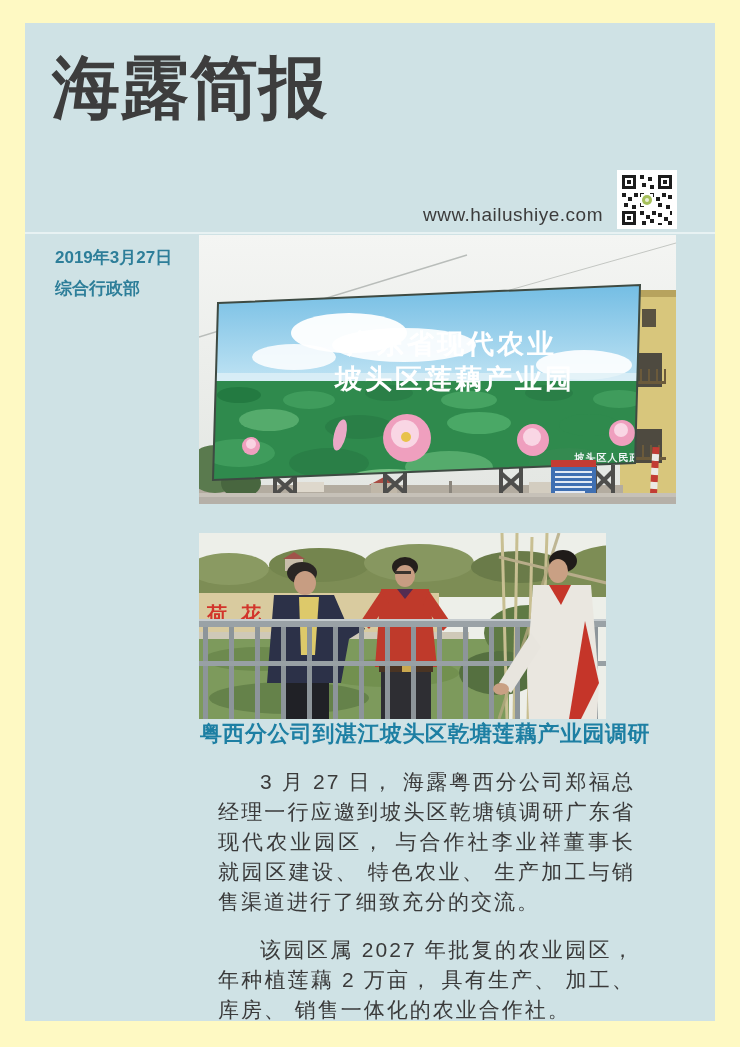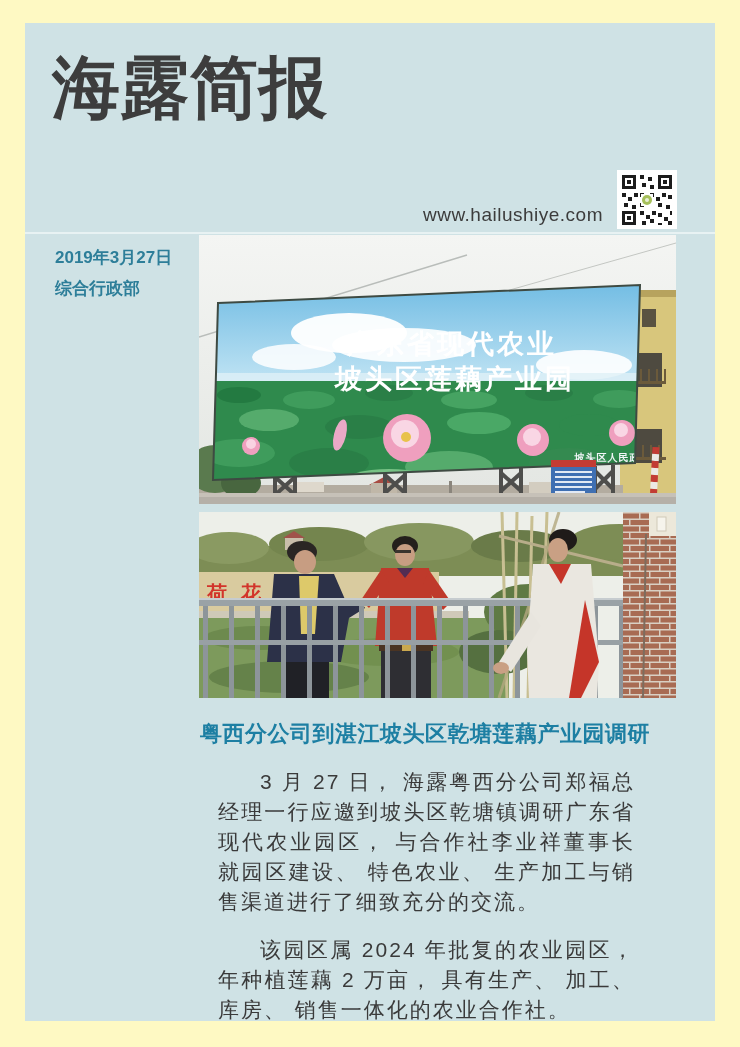--- a/index.html
+++ b/index.html
@@ -63,21 +63,21 @@
     font-size: 17px;
     font-weight: bold;
     color: #2d7e99;
     white-space: nowrap;
     margin-left: 10px;
   }
   .meta-date { top: 246px; }
   .meta-dept { top: 277px; }
   .photo { position: absolute; left: 199px; overflow: hidden; }
   .photo1 { top: 235px; width: 477px; height: 269px; }
-  .photo2 { top: 512px; width: 477px; height: 186px; }
+  .photo2 { top: 533px; width: 407px; height: 186px; }
   .photo svg { display: block; }
   .article {
     position: absolute;
     left: 200px; top: 707px;
     width: 453px;
   }
   .headline {
     margin: 12px 0 18px 0;
     font-size: 22px;
     font-weight: bold;
@@ -420,16 +420,16 @@
         <rect x="450" y="0" width="27" height="24" fill="#ece8da"></rect>
         <rect x="458" y="5" width="9" height="14" fill="#f6f4ec" stroke="#cfc9b8"></rect>
         <line x1="447" y1="22" x2="444" y2="186" stroke="#7d6c5e" stroke-width="2"></line>
       </g>
     </svg>
   </div>
 
   <div class="article">
     <h2 class="headline">粤西分公司到湛江坡头区乾塘莲藕产业园调研</h2>
     <p>3 月 27 日， 海露粤西分公司郑福总经理一行应邀到坡头区乾塘镇调研广东省现代农业园区， 与合作社李业祥董事长就园区建设、 特色农业、 生产加工与销售渠道进行了细致充分的交流。</p>
-    <p>该园区属 2024 年批复的农业园区， 年种植莲藕 2 万亩， 具有生产、 加工、 库房、 销售一体化的农业合作社。</p>
+    <p>该园区属 2027 年批复的农业园区， 年种植莲藕 2 万亩， 具有生产、 加工、 库房、 销售一体化的农业合作社。</p>
   </div>
 
 </div>
 
 </body></html>

